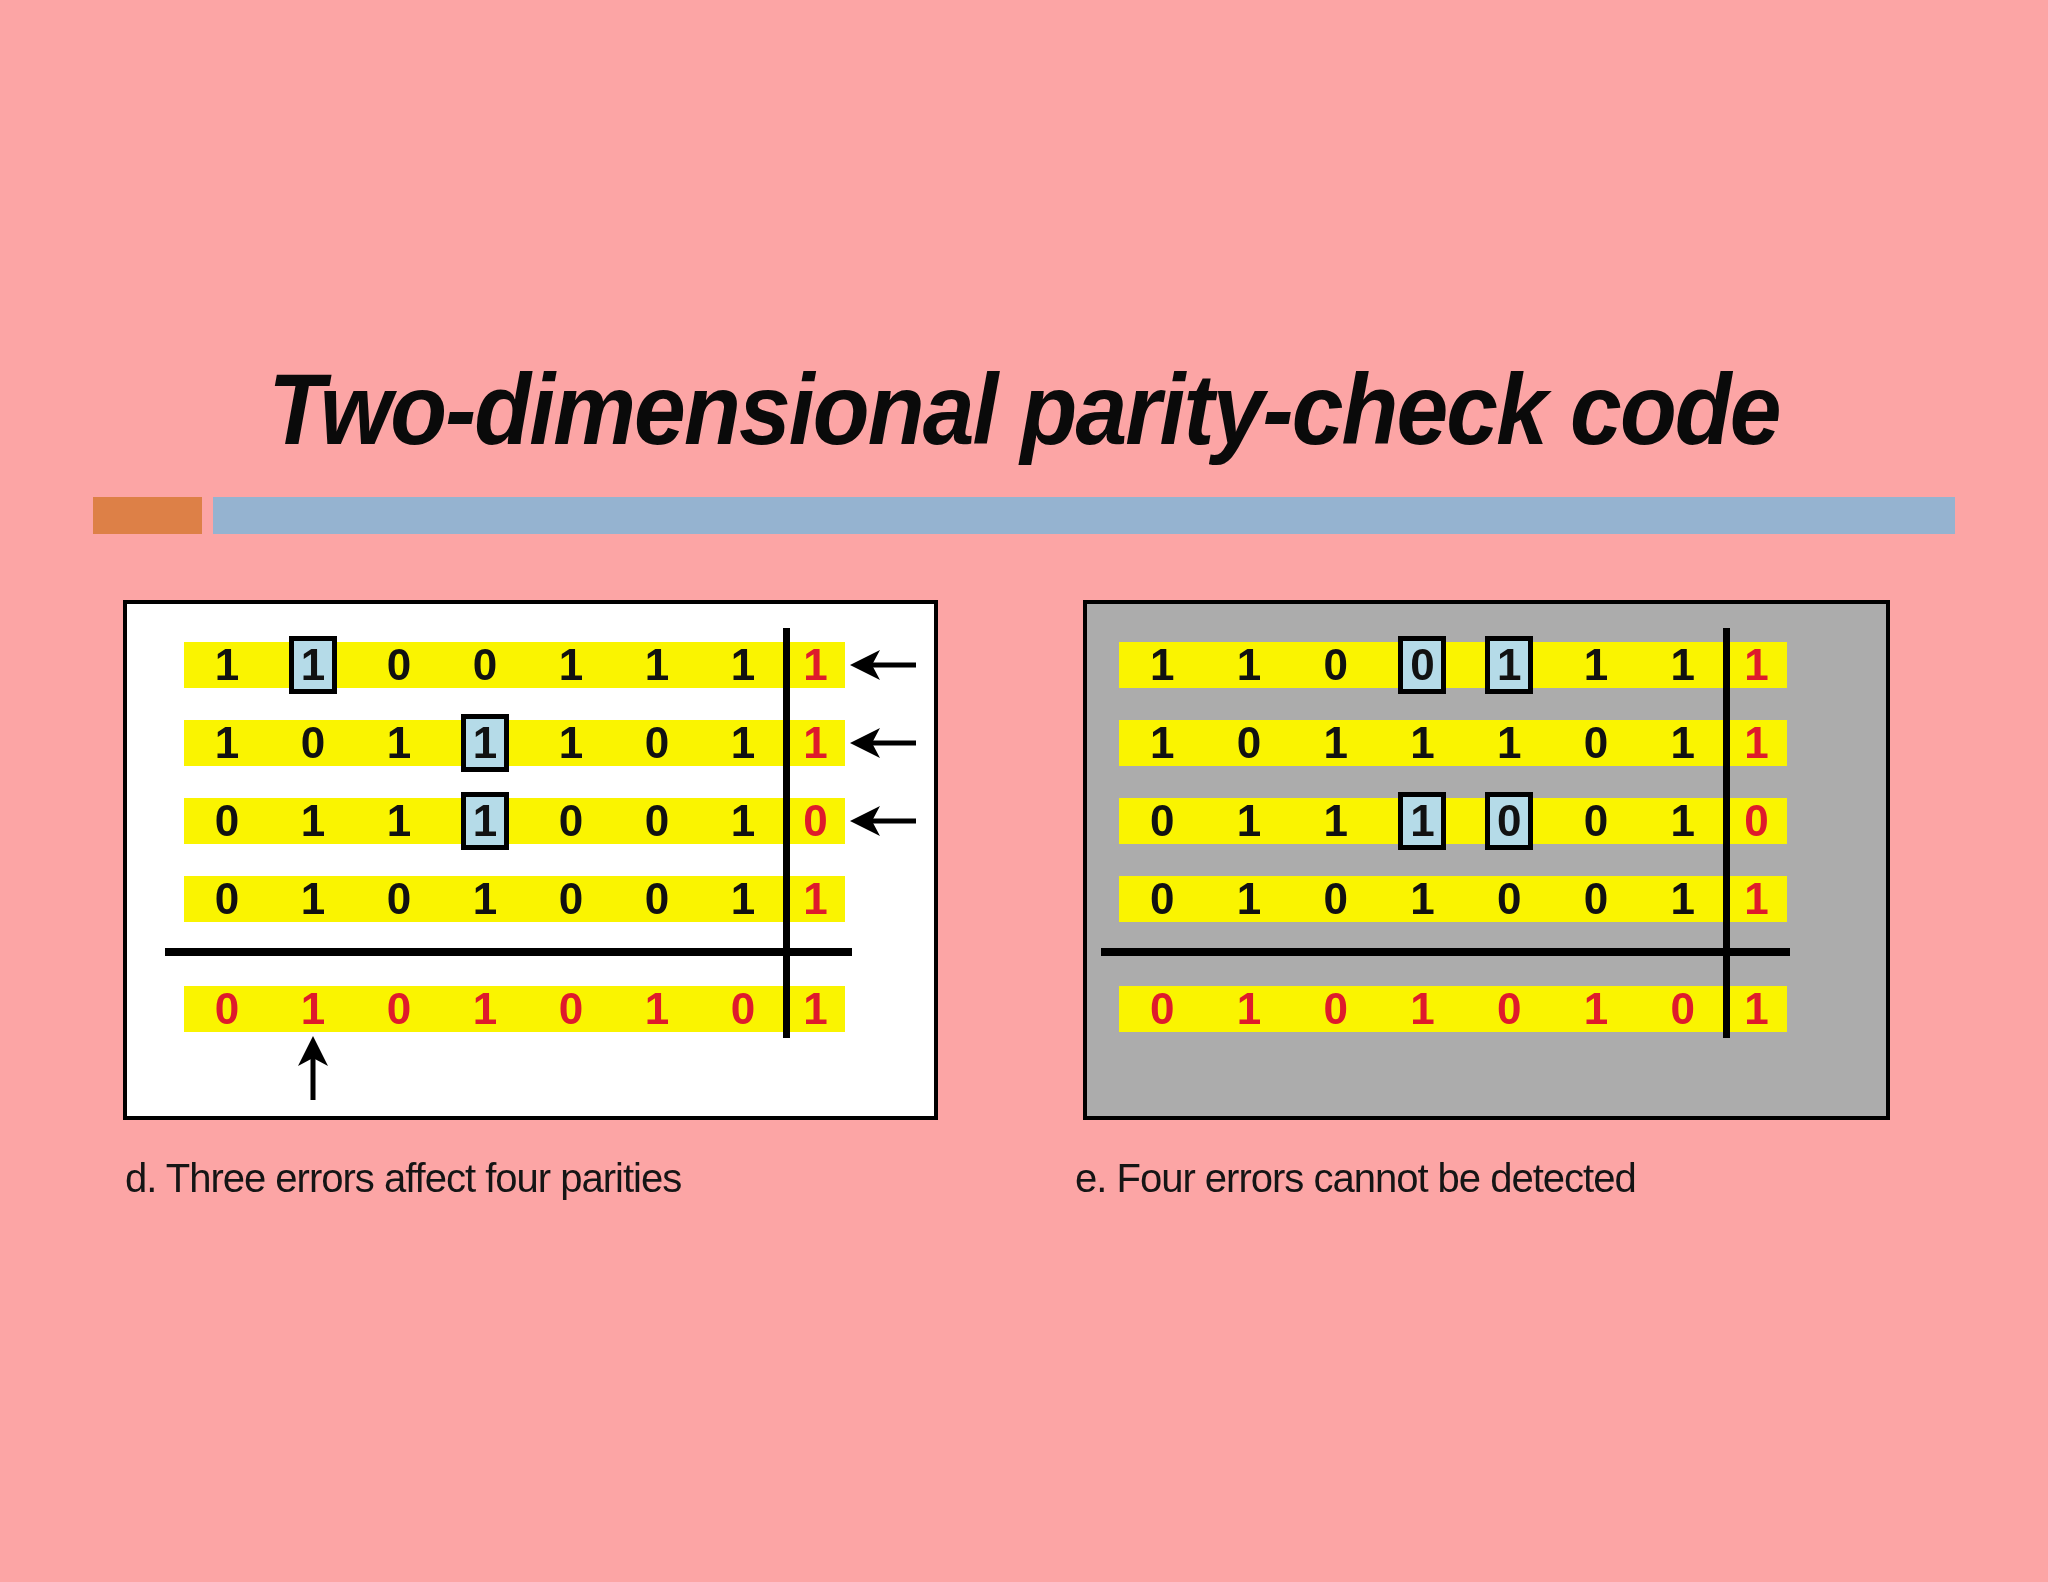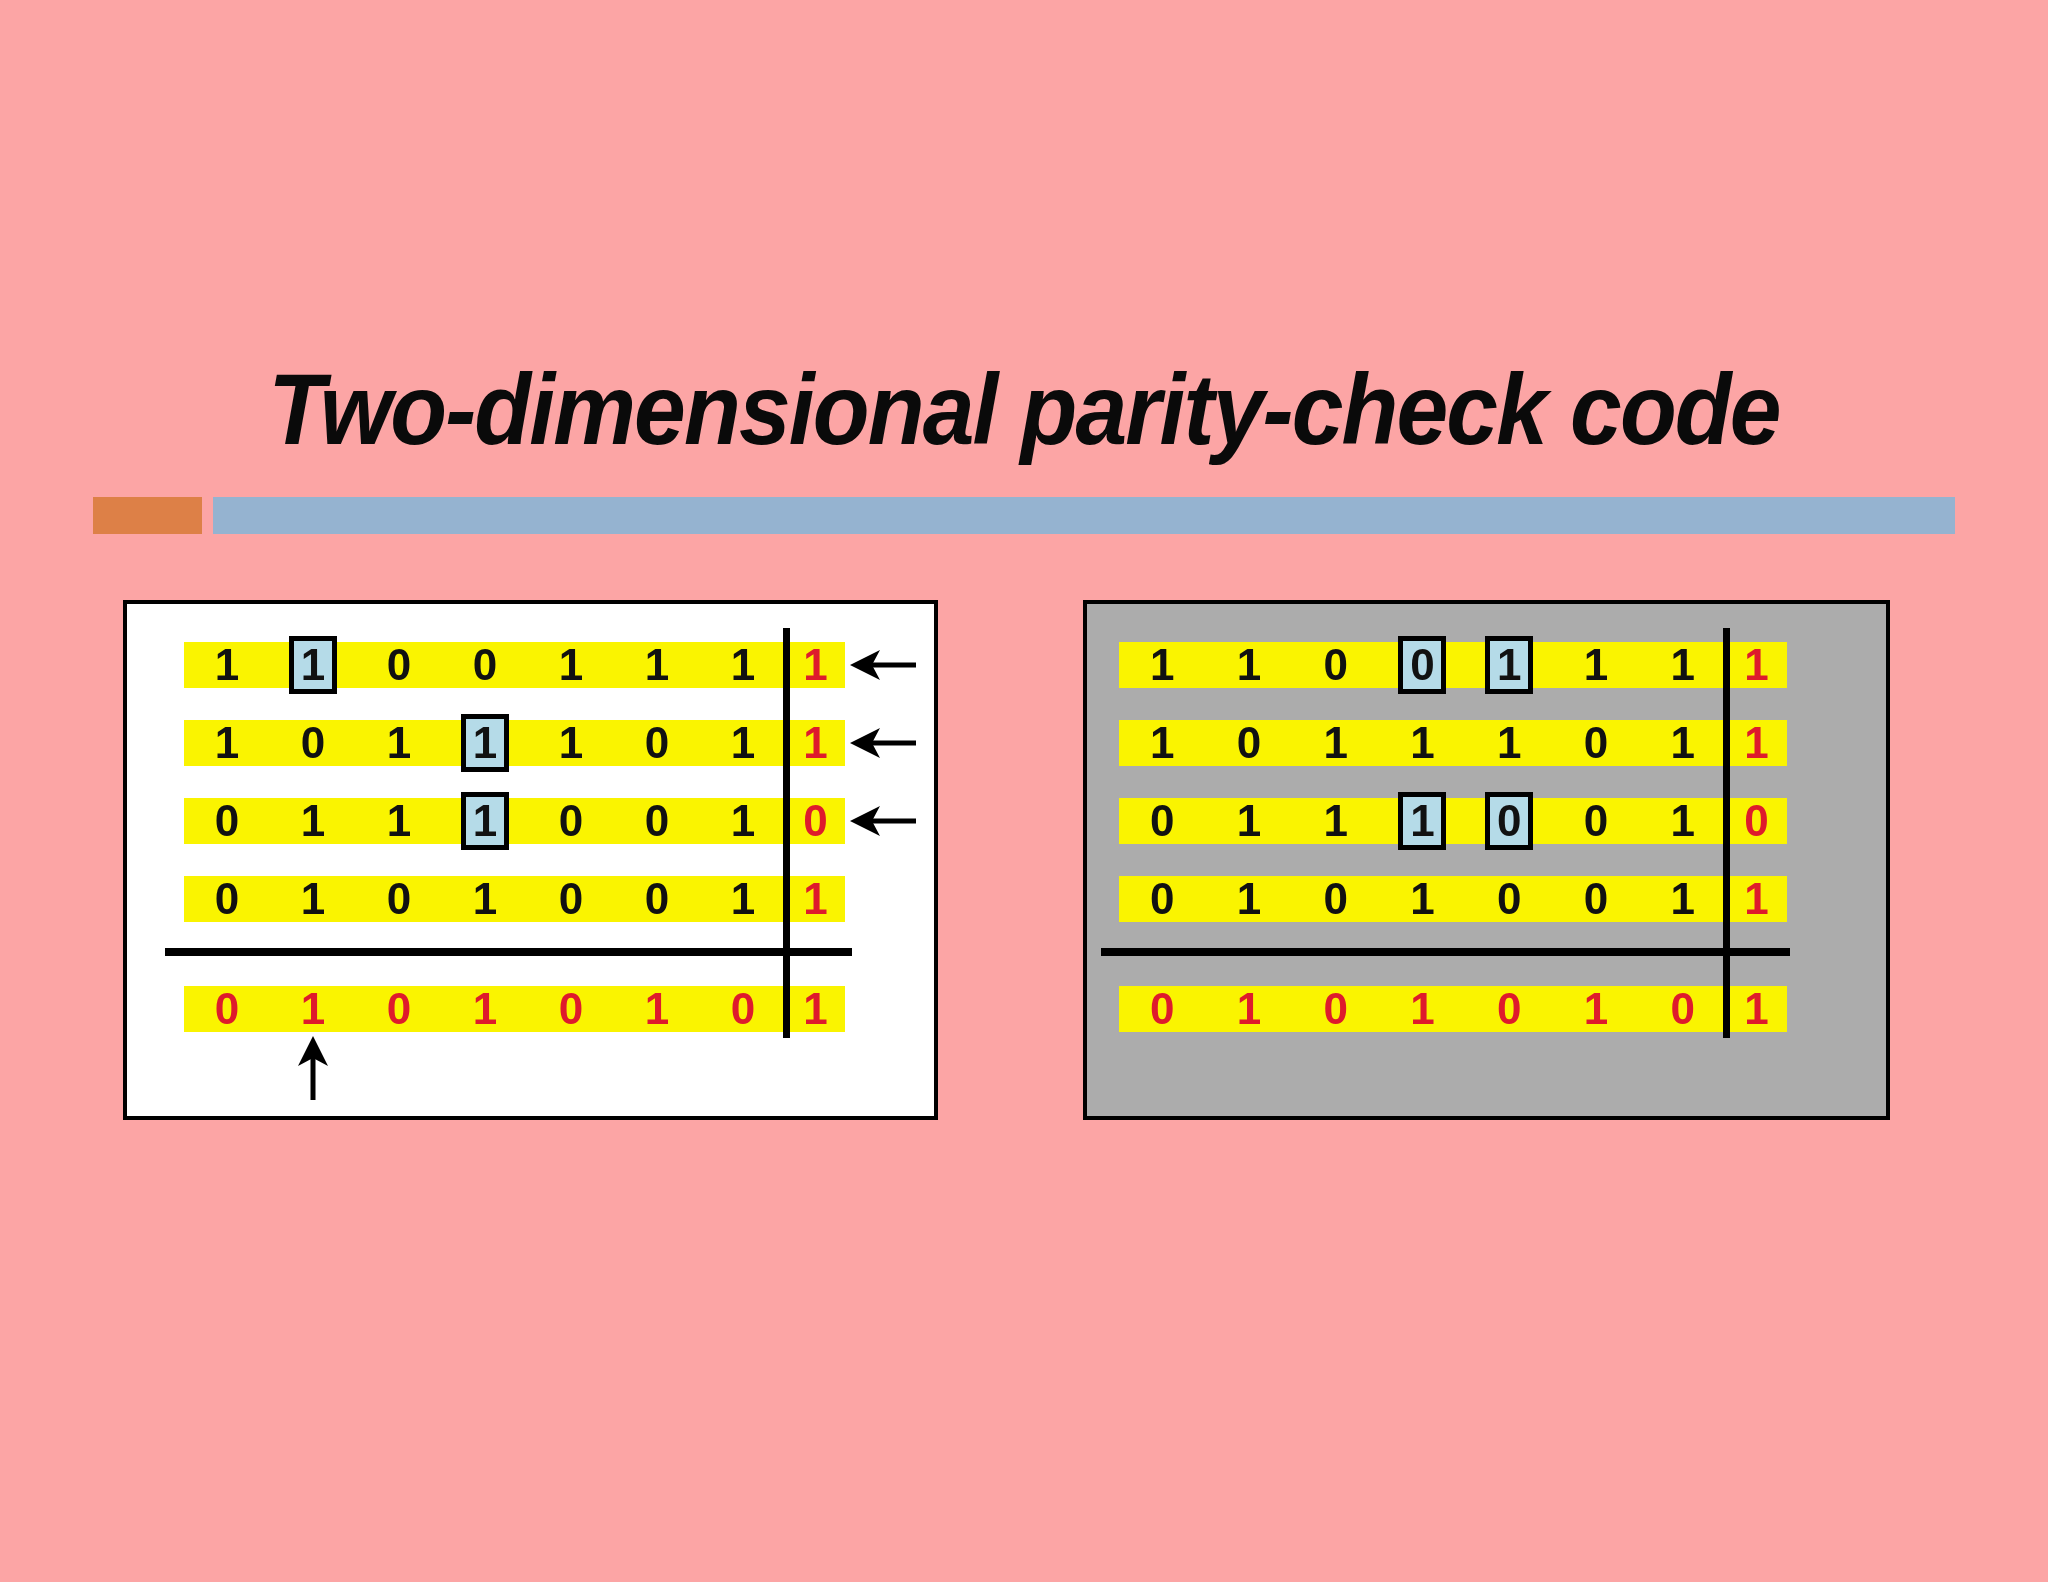--- a/index.html
+++ b/index.html
@@ -342,13 +342,15 @@
           <span class="digit red">0</span>
         </div>
         <div class="cell" style="left: 607px; width: 61px;">
           <span class="digit red">1</span>
         </div>
       </div>
       <div class="vline" style="left: 635.5px; top: 24px; height: 410px;"></div>
       <div class="hline" style="left: 14px; top: 344px; width: 689px;"></div>
     </div>
 
+  <div class="caption" id="cap-0" style="left:125px">d. Three errors affect four parities</div>
+  <div class="caption" id="cap-1" style="left:1075px">e. Four errors cannot be detected</div>
 </div>
 
 </body></html>

